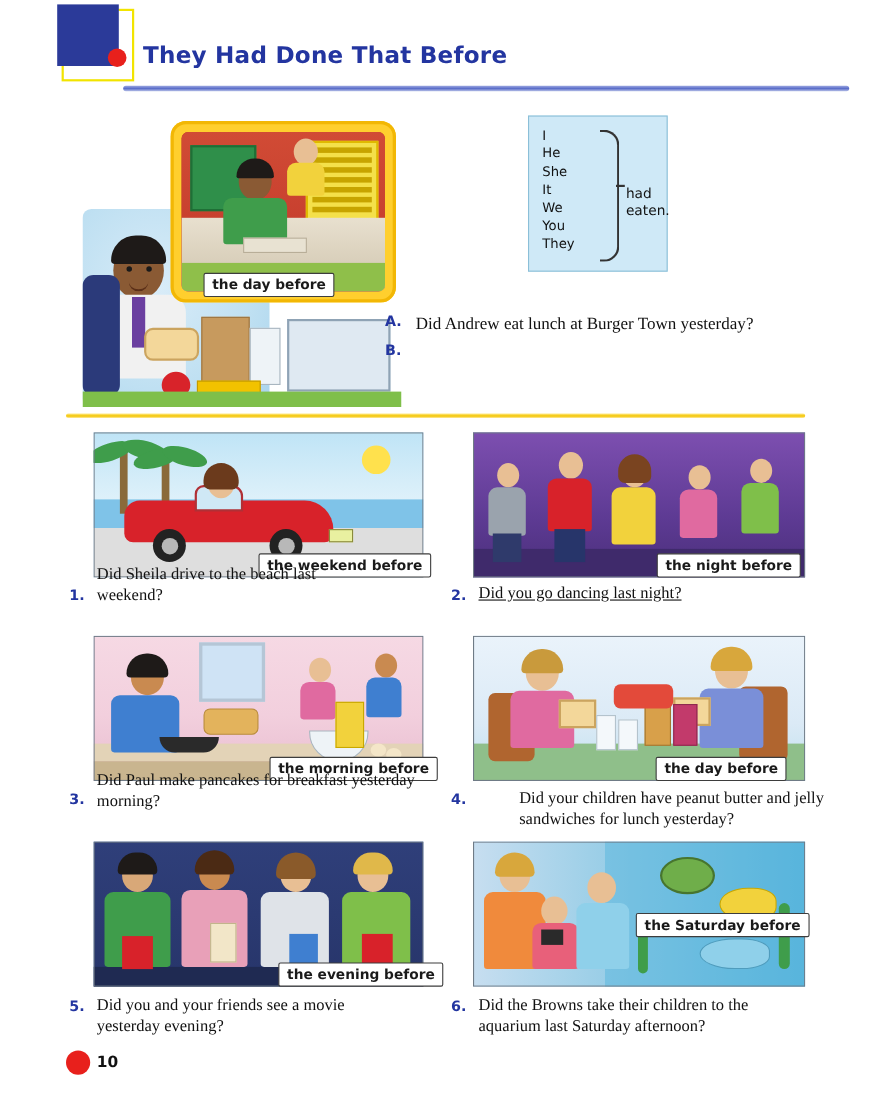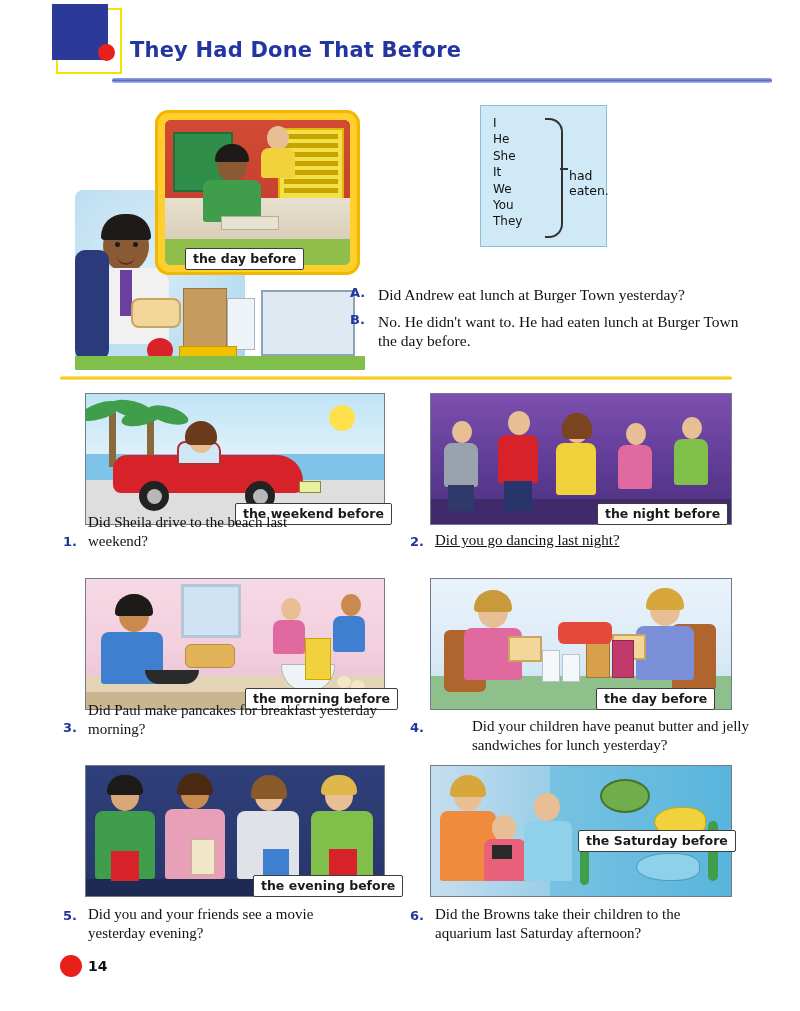--- a/index.html
+++ b/index.html
@@ -317,21 +317,20 @@
   <div class="had-eaten">had eaten.</div>
 </div>
 
 <div class="dialogue">
   <div class="dlg-row">
     <span class="dlg-label">A.</span>
     <div class="dlg-text">Did Andrew eat lunch at Burger Town yesterday?</div>
   </div>
   <div class="dlg-row">
     <span class="dlg-label">B.</span>
-    <div class="dlg-text" style="width:370px;">No.  He didn't want to.  He had eaten lunch at Burger Town the day before.</div>
   </div>
 </div>
 
 <div class="section-rule"></div>
 
 <div class="illus" style="left:85px; top:393px; width:300px; height:132px;">
   <div class="sky"></div>
   <div style="position:absolute; right:30px; top:12px; width:26px; height:26px; border-radius:50%; background:#ffe14d;"></div>
   <div class="sea"></div>
   <div class="sand"></div>
@@ -465,13 +464,13 @@
   <div class="head" style="left:104px; top:28px; width:26px; height:28px; background:#e8bf94;"></div>
   <div class="torso" style="left:94px; top:56px; width:48px; height:60px; background:#8fd0ea;"></div>
   <div style="position:absolute; left:62px; top:80px; width:20px; height:14px; background:#2a2a2a;"></div>
   <div class="frame-border"></div>
 </div>
 <div class="caption" style="left:578px; top:830px;">the Saturday before</div>
 <div class="ex-num" style="left:410px; top:908px;">6.</div>
 <div class="ex-text" style="left:435px; top:905px; width:300px;">Did the Browns take their children to the aquarium last Saturday afternoon?</div>
 
 <div class="footer-dot"></div>
-<div class="page-number">14</div>
+<div class="page-number">10</div>
 
 </body></html>

